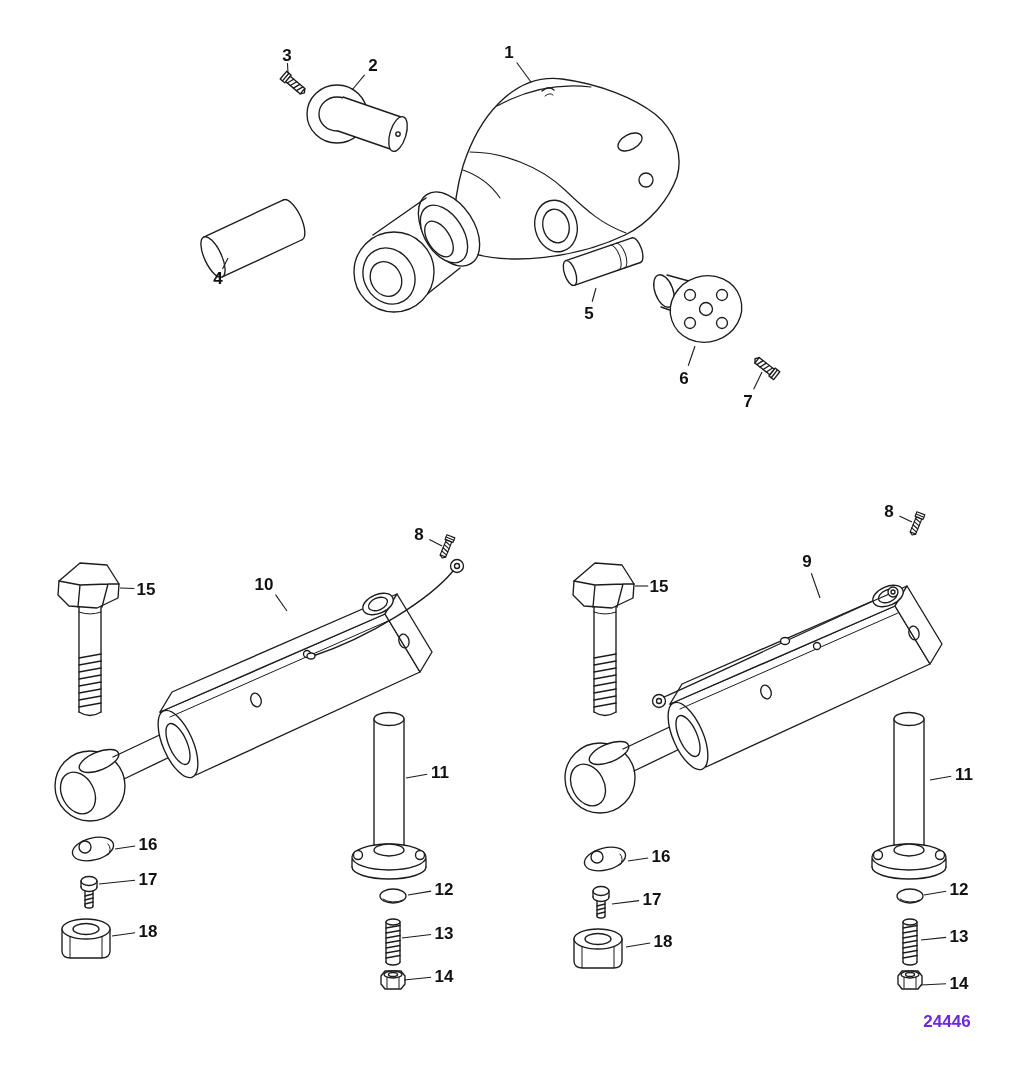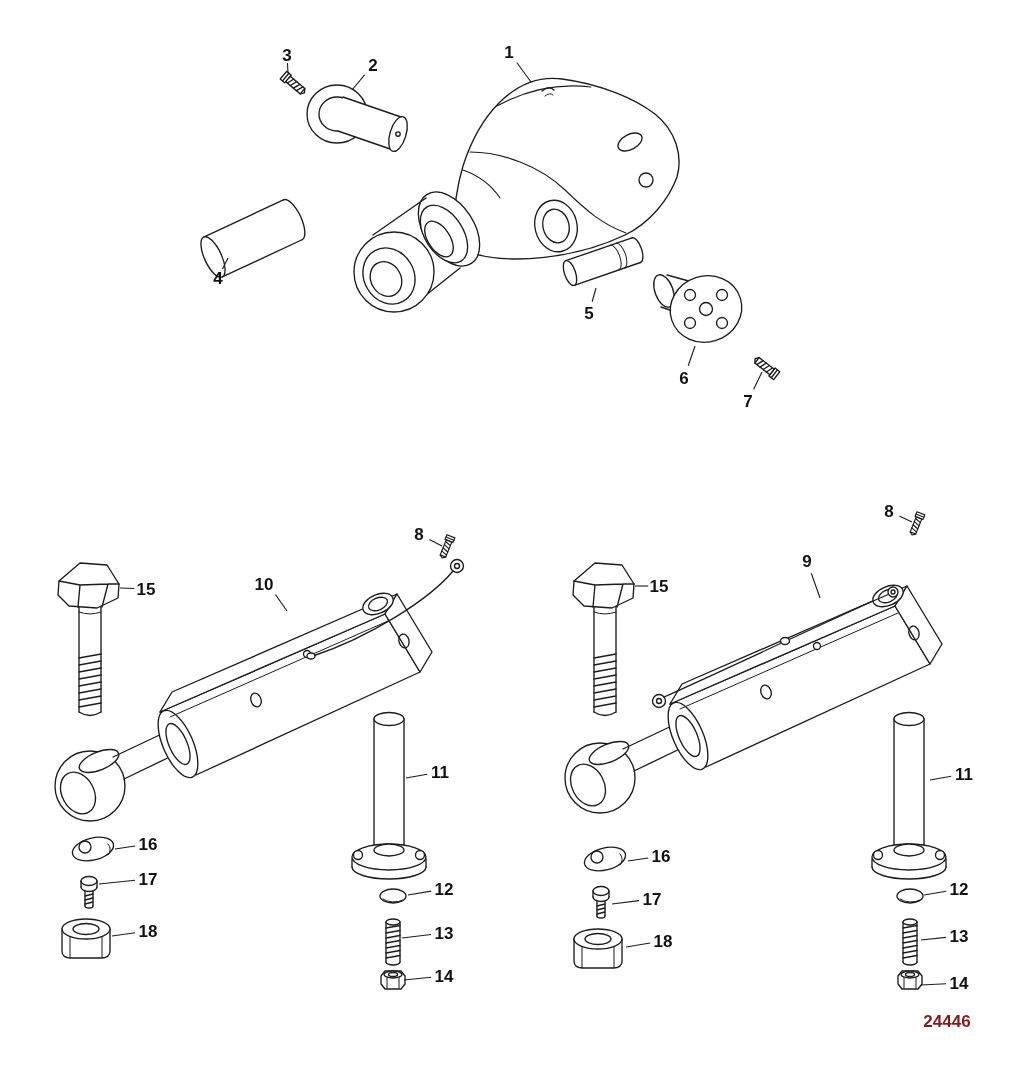--- a/index.html
+++ b/index.html
@@ -20,21 +20,21 @@
     line-height:1;
     white-space:nowrap;
     user-select:none;
   }
   .drawing-number{
     position:absolute;
     transform:translate(-50%,-50%);
     left:947px;top:1022px;
     font-weight:700;
     font-size:17px;
-    color:#7f1d1d;
+    color:#6d28d9;
   }
 </style>
 </head>
 <body>
 
 <div class="canvas">
 
   <svg width="1020" height="1081" viewBox="0 0 1020 1081">
     <g stroke="#1c1c1c" fill="none" stroke-width="1.35" stroke-linejoin="round" stroke-linecap="round">
 

